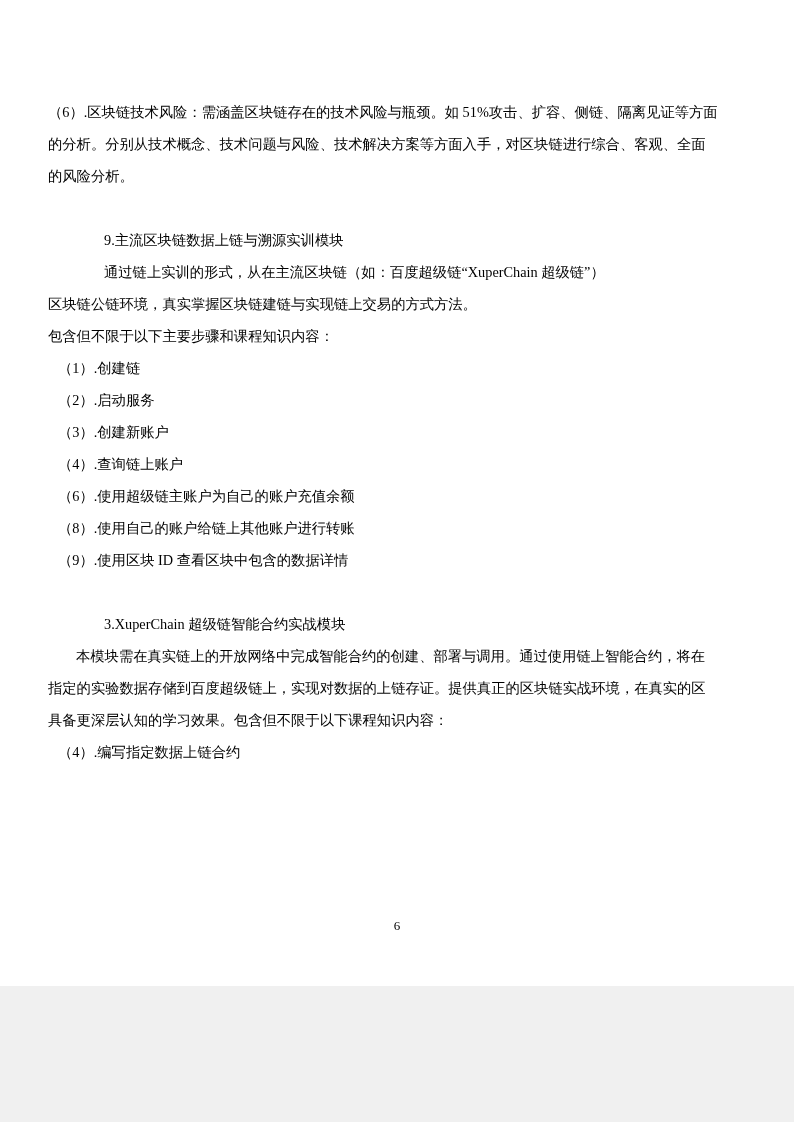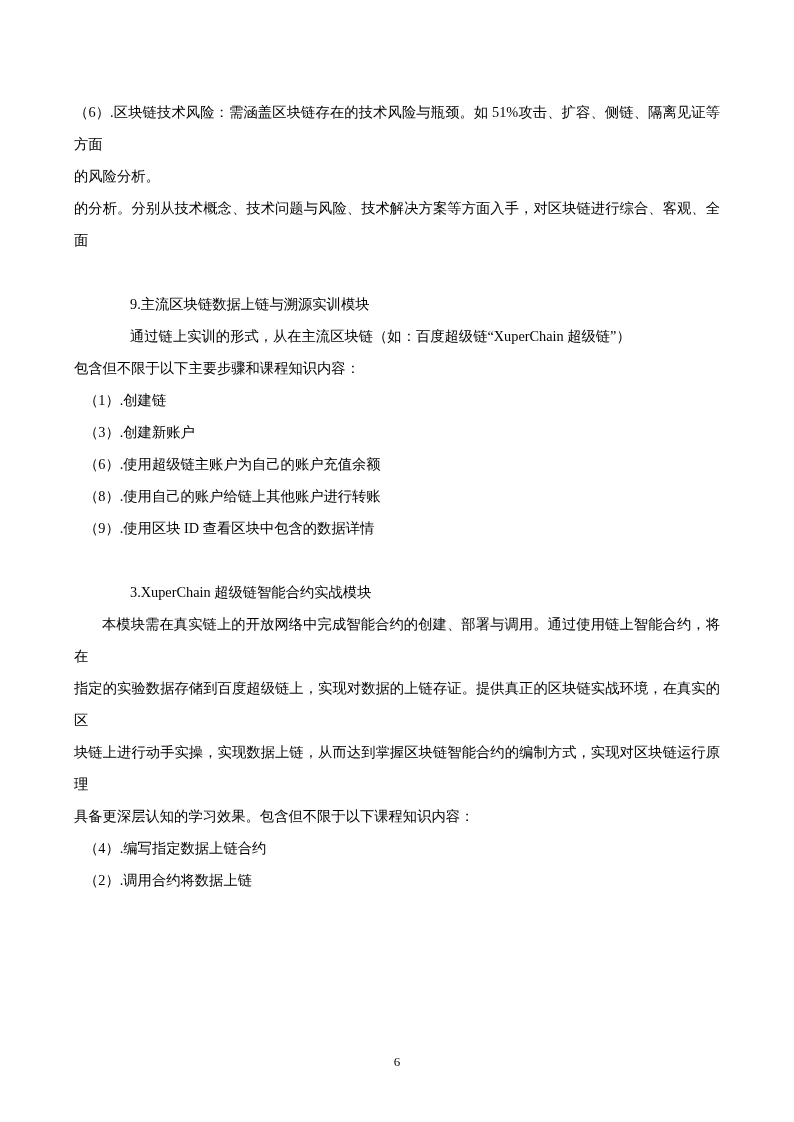--- a/index.html
+++ b/index.html
@@ -2,25 +2,25 @@
 <html><head>
 <meta charset="utf-8">
 <style>
   html, body {
     margin: 0;
     padding: 0;
     background: #f0f0f0;
   }
   .page {
     width: 794px;
-    height: 1122px;
+    height: 986px;
     background: #ffffff;
     position: relative;
     box-sizing: border-box;
-    padding: 96px 74px 60px 74px;
+    padding: 96px 74px 60px 48px;
     font-family: "Liberation Serif", "DejaVu Serif", serif;
     color: #000000;
     overflow: hidden;
   }
   .doc-body {
     font-size: 14.3px;
     line-height: 32px;
     text-align: justify;
   }
   p {
@@ -52,35 +52,36 @@
     font-family: "Liberation Serif", "DejaVu Serif", serif;
     color: #000;
   }
 </style>
 </head>
 <body>
 
 <div class="page">
   <div class="doc-body" id="doc-body">
       <p class="para">（6）.区块链技术风险：需涵盖区块链存在的技术风险与瓶颈。如 51%攻击、扩容、侧链、隔离见证等方面</p>
+      <p class="para">的分析。分别从技术概念、技术问题与风险、技术解决方案等方面入手，对区块链进行综合、客观、全面</p>
       <p class="para">的风险分析。</p>
-      <p class="para">的分析。分别从技术概念、技术问题与风险、技术解决方案等方面入手，对区块链进行综合、客观、全面</p>
       <p class="blank"></p>
       <p class="indent2">9.主流区块链数据上链与溯源实训模块</p>
       <p class="indent2">通过链上实训的形式，从在主流区块链（如：百度超级链“XuperChain 超级链”）</p>
+      <p class="para">区块链公链环境，真实掌握区块链建链与实现链上交易的方式方法。</p>
       <p class="para">包含但不限于以下主要步骤和课程知识内容：</p>
       <p class="listitem">（1）.创建链</p>
+      <p class="listitem">（2）.启动服务</p>
       <p class="listitem">（3）.创建新账户</p>
+      <p class="listitem">（4）.查询链上账户</p>
       <p class="listitem">（6）.使用超级链主账户为自己的账户充值余额</p>
       <p class="listitem">（8）.使用自己的账户给链上其他账户进行转账</p>
       <p class="listitem">（9）.使用区块 ID 查看区块中包含的数据详情</p>
       <p class="blank"></p>
       <p class="indent2">3.XuperChain 超级链智能合约实战模块</p>
       <p class="indent1">本模块需在真实链上的开放网络中完成智能合约的创建、部署与调用。通过使用链上智能合约，将在</p>
       <p class="para">指定的实验数据存储到百度超级链上，实现对数据的上链存证。提供真正的区块链实战环境，在真实的区</p>
-      <p class="para">块链上进行动手实操，实现数据上链，从而达到掌握区块链智能合约的编制方式，实现对区块链运行原理</p>
       <p class="para">具备更深层认知的学习效果。包含但不限于以下课程知识内容：</p>
       <p class="listitem">（4）.编写指定数据上链合约</p>
-      <p class="listitem">（2）.调用合约将数据上链</p>
       <p class="blank"></p>
     </div>
   <div class="footer">6</div>
 </div>
 
 </body></html>

